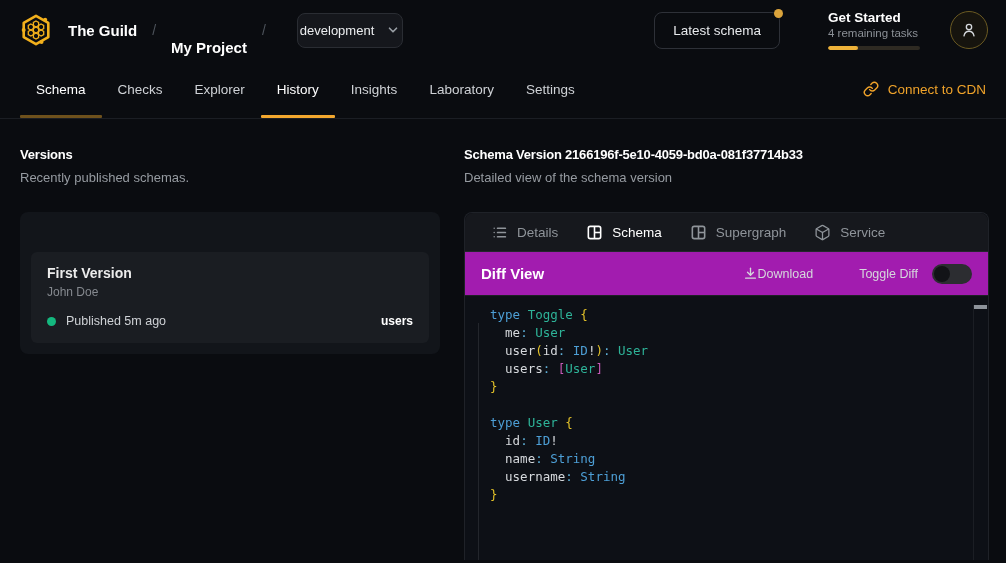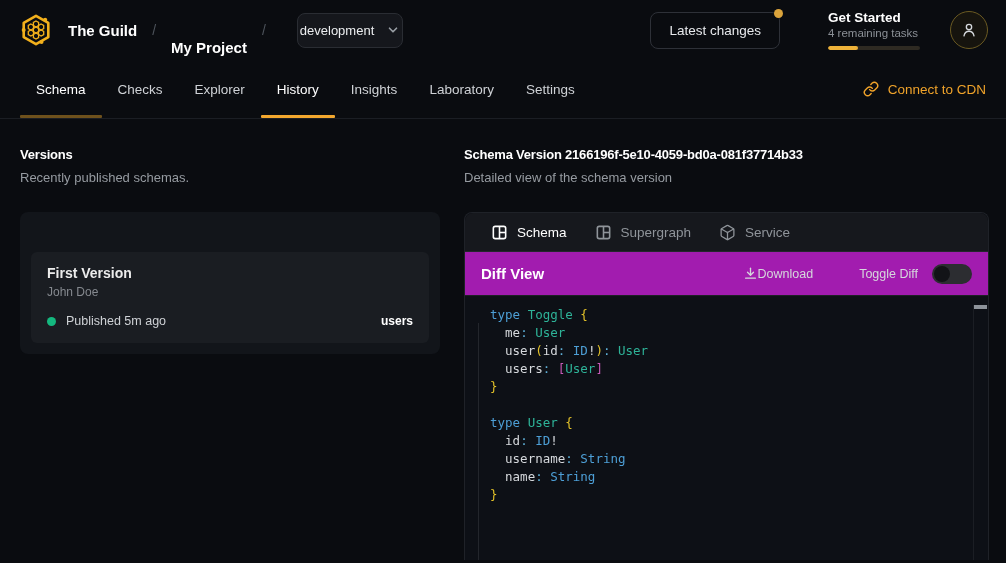--- a/index.html
+++ b/index.html
@@ -130,21 +130,21 @@
   <button class="target-btn">
     <span>development</span>
     <span>
       <svg viewBox="0 0 14 14" width="14" height="14" fill="none" stroke="#9aa0a6" stroke-width="1.6" stroke-linecap="round" stroke-linejoin="round">
         <polyline points="3.5,5.2 7,8.8 10.5,5.2"></polyline>
       </svg>
     </span>
   </button>
   <span class="topbar-spacer"></span>
   <button class="latest-btn">
-    <span>Latest changes</span>
+    <span>Latest schema</span>
     <span class="latest-dot"></span>
   </button>
   <div class="get-started">
     <div class="gs-title">Get Started</div>
     <div class="gs-sub">4 remaining tasks</div>
     <div class="gs-bar">
       <div class="gs-fill" id="gs-fill" style="width: 33%;"></div>
     </div>
   </div>
   <button class="avatar">
@@ -210,20 +210,33 @@
     </div>
   </section>
 
   <section class="col-right">
     <h2 class="section-title">Schema Version 2166196f-5e10-4059-bd0a-081f37714b33</h2>
     <p class="section-sub">Detailed view of the schema version</p>
 
     <div class="detail-panel">
 
       <div class="panel-tabs">
+        <div class="ptab">
+          <span>
+            <svg viewBox="0 0 16 16" width="17" height="17" fill="none" stroke="currentColor" stroke-width="1.6" stroke-linecap="round">
+              <circle cx="3" cy="4" r="0.7" fill="currentColor" stroke="none"></circle>
+              <circle cx="3" cy="8" r="0.7" fill="currentColor" stroke="none"></circle>
+              <circle cx="3" cy="12" r="0.7" fill="currentColor" stroke="none"></circle>
+              <line x1="6.2" y1="4" x2="13.5" y2="4"></line>
+              <line x1="6.2" y1="8" x2="13.5" y2="8"></line>
+              <line x1="6.2" y1="12" x2="13.5" y2="12"></line>
+            </svg>
+          </span>
+          <span>Details</span>
+        </div>
         <div class="ptab active">
           <span>
             <svg viewBox="0 0 16 16" width="17" height="17" fill="none" stroke="currentColor" stroke-width="1.5" stroke-linejoin="round">
               <rect x="2.2" y="2.2" width="11.6" height="11.6" rx="1.8"></rect>
               <line x1="8" y1="2.2" x2="8" y2="13.8"></line>
               <line x1="8" y1="8" x2="13.8" y2="8"></line>
             </svg>
           </span>
           <span>Schema</span>
         </div>
@@ -273,22 +286,22 @@
         <span class="indent-guide"></span>
         <div>
             <div class="code-line"><span class="tk-k">type</span><span class="tk-p"> </span><span class="tk-t">Toggle</span><span class="tk-p"> </span><span class="tk-b">{</span></div>
             <div class="code-line"><span class="tk-p">  </span><span class="tk-p">me</span><span class="tk-c">:</span><span class="tk-p"> </span><span class="tk-t">User</span></div>
             <div class="code-line"><span class="tk-p">  </span><span class="tk-p">user</span><span class="tk-b">(</span><span class="tk-p">id</span><span class="tk-c">:</span><span class="tk-p"> </span><span class="tk-s">ID</span><span class="tk-p">!</span><span class="tk-b">)</span><span class="tk-c">:</span><span class="tk-p"> </span><span class="tk-t">User</span></div>
             <div class="code-line"><span class="tk-p">  </span><span class="tk-p">users</span><span class="tk-c">:</span><span class="tk-p"> </span><span class="tk-m">[</span><span class="tk-t">User</span><span class="tk-m">]</span></div>
             <div class="code-line"><span class="tk-b">}</span></div>
             <div class="code-line">&nbsp;</div>
             <div class="code-line"><span class="tk-k">type</span><span class="tk-p"> </span><span class="tk-t">User</span><span class="tk-p"> </span><span class="tk-b">{</span></div>
             <div class="code-line"><span class="tk-p">  </span><span class="tk-p">id</span><span class="tk-c">:</span><span class="tk-p"> </span><span class="tk-s">ID</span><span class="tk-p">!</span></div>
+            <div class="code-line"><span class="tk-p">  </span><span class="tk-p">name</span><span class="tk-c">:</span><span class="tk-p"> </span><span class="tk-s">String</span></div>
             <div class="code-line"><span class="tk-p">  </span><span class="tk-p">username</span><span class="tk-c">:</span><span class="tk-p"> </span><span class="tk-s">String</span></div>
-            <div class="code-line"><span class="tk-p">  </span><span class="tk-p">name</span><span class="tk-c">:</span><span class="tk-p"> </span><span class="tk-s">String</span></div>
             <div class="code-line"><span class="tk-b">}</span></div>
           </div>
         <span class="scroll-lane"></span>
         <span class="scroll-thumb"></span>
       </div>
     </div>
   </section>
 </main>
 
 </body></html>

